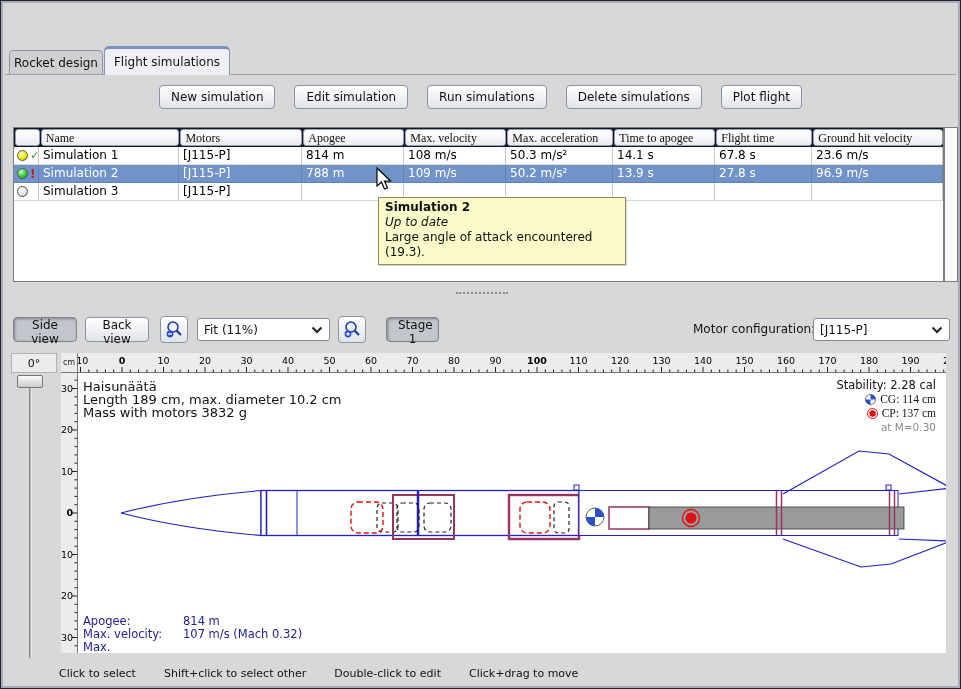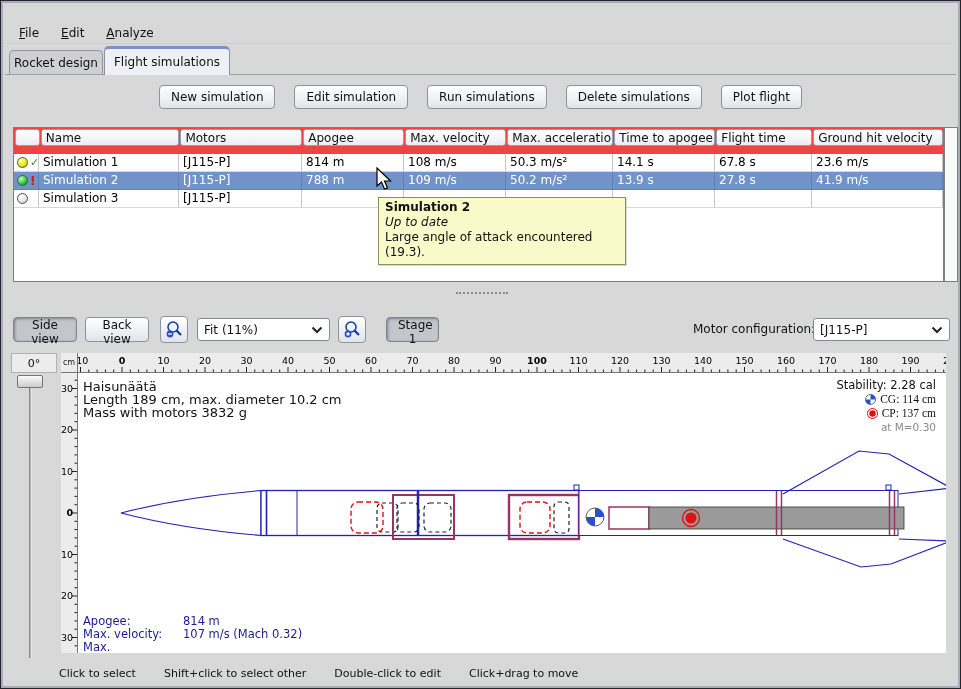--- a/index.html
+++ b/index.html
@@ -37,21 +37,21 @@
     border:1px solid #8893a8;border-bottom:none;border-top:3px solid #7a90c8;border-radius:5px 5px 0 0;z-index:3;}
   .pane-line{position:absolute;left:4px;right:4px;top:73px;border-top:1px solid #9aa0ae;z-index:1;}
   
   .sim-toolbar{position:absolute;left:0;right:0;top:84px;height:40px;display:flex;justify-content:center;gap:19px;}
   .obtn{font-family:"DejaVu Sans","Liberation Sans",sans-serif;font-size:12px;color:#111;height:24px;padding:0 11px;
     background:linear-gradient(#ffffff,#e2e4e9);border:1px solid #8a93a3;border-radius:4px;}
   
   .table-wrap{position:absolute;left:12px;top:126px;width:945px;height:155px;}
   .tbl{position:absolute;left:0;top:0;width:931px;height:155px;background:#fff;border:1px solid #7e7e7e;overflow:hidden;}
   .scrollstrip{position:absolute;left:931px;right:0;top:0;bottom:0;background:#fafafa;border:1px solid #7e7e7e;}
-  .thead{display:flex;height:26px;background:#ef4444;}
+  .thead{display:flex;height:19px;background:#0f172a;font-family:Liberation Serif, serif;}
   .hcell{height:17px;margin:1px 0 1px 1px;background:linear-gradient(#ffffff,#ecedf1);border:1px solid #97a0b0;
     border-radius:3px;font-size:12px;color:#111;padding:1px 0 0 4px;overflow:hidden;white-space:nowrap;}
   .trow{display:flex;height:18px;background:#fff;}
   .trow.selected{background:#7293c7;color:#fff;}
   .tcell{font-size:12px;color:inherit;padding:1px 0 0 4px;border-right:1px solid #c6c6c6;border-bottom:1px solid #d8d8d8;
     overflow:hidden;white-space:nowrap;}
   .trow.selected .tcell{border-right-color:#5f82b5;border-bottom-color:#5f82b5;}
   .tcell.status{display:flex;align-items:center;gap:2px;padding:0 0 0 3px;}
   .ball{width:11px;height:11px;border-radius:50%;border:1px solid #555;flex:0 0 auto;}
   .ball.yellow{background:radial-gradient(circle at 35% 30%,#ffffb0,#e8e800 60%,#9c9c00);}
@@ -100,25 +100,20 @@
   .hint{font-size:11px;color:#111;margin-left:28px;}
   .hint:first-child{margin-left:55px;}
   .cursor{position:absolute;left:374px;top:166px;z-index:20;}
 </style>
 </head>
 <body>
 
 <div class="window">
 
 
-  <div class="menubar">
-      <span class="menu-item"><u>F</u>ile</span>
-      <span class="menu-item"><u>E</u>dit</span>
-      <span class="menu-item"><u>A</u>nalyze</span>
-    </div>
 
   <div class="tab inactive">Rocket design</div>
   <div class="tab active">Flight simulations</div>
   <div class="pane-line"></div>
 
   <div class="sim-toolbar">
       <button class="obtn">New simulation</button>
       <button class="obtn">Edit simulation</button>
       <button class="obtn">Run simulations</button>
       <button class="obtn">Delete simulations</button>
@@ -158,21 +153,21 @@
               <span class="ball green"></span>
               <span class="mark warning">!</span>
             </div>
             <div class="tcell" style="width: 140px;">Simulation 2</div>
             <div class="tcell" style="width: 123px;">[J115-P]</div>
             <div class="tcell" style="width: 102px;">788 m</div>
             <div class="tcell" style="width: 102px;">109 m/s</div>
             <div class="tcell" style="width: 107px;">50.2 m/s²</div>
             <div class="tcell" style="width: 102px;">13.9 s</div>
             <div class="tcell" style="width: 97px;">27.8 s</div>
-            <div class="tcell" style="width: 131px;">41.9 m/s</div>
+            <div class="tcell" style="width: 131px;">96.9 m/s</div>
           </div>
           <div class="trow">
             <div class="tcell status" style="width: 25px;">
               <span class="ball gray"></span>
             </div>
             <div class="tcell" style="width: 140px;">Simulation 3</div>
             <div class="tcell" style="width: 123px;">[J115-P]</div>
             <div class="tcell" style="width: 102px;"></div>
             <div class="tcell" style="width: 102px;"></div>
             <div class="tcell" style="width: 107px;"></div>

